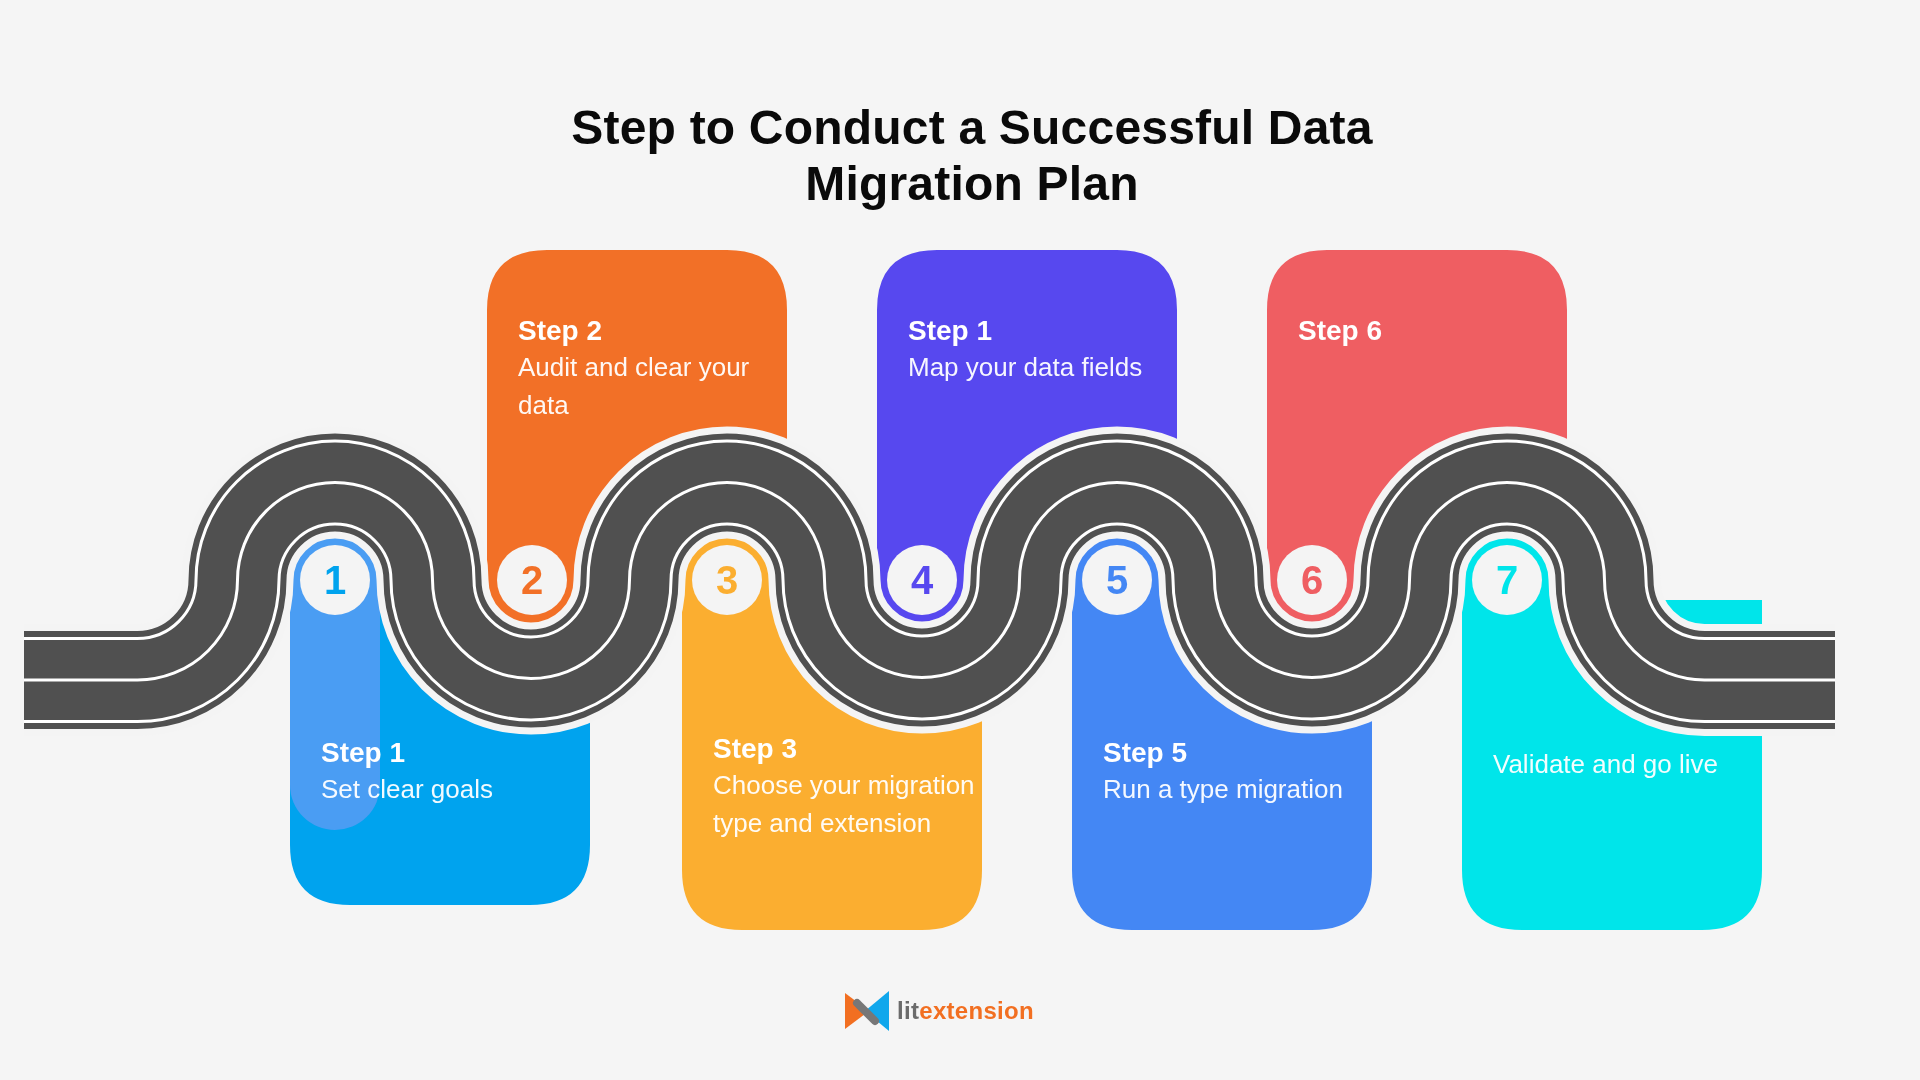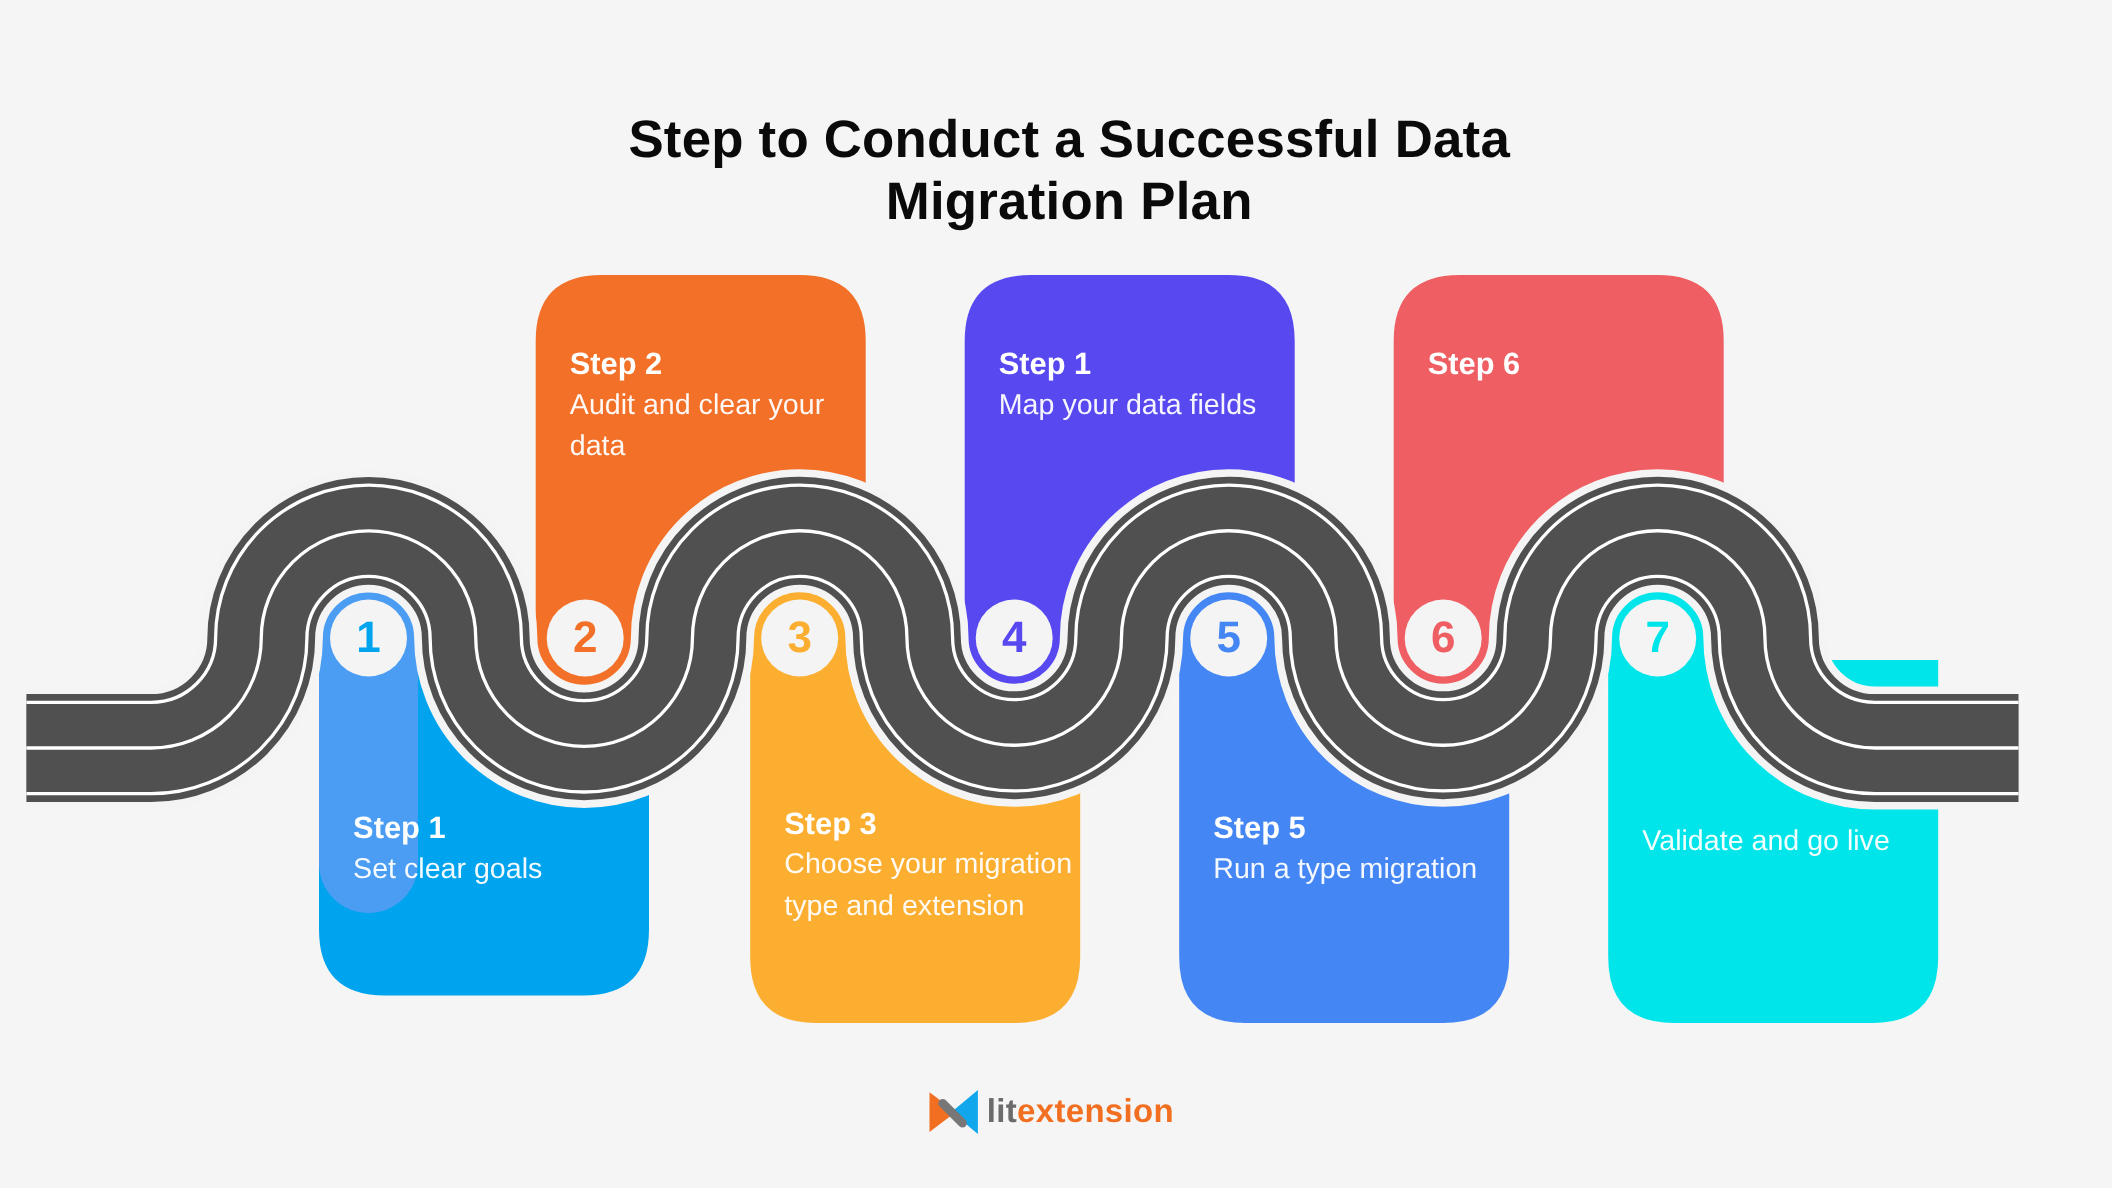--- a/index.html
+++ b/index.html
@@ -30,21 +30,21 @@
     .num {
       position: absolute; width: 70px; height: 70px; margin-left: -35px; margin-top: -35px;
       border-radius: 50%; background: #f4f4f4;
       display: flex; align-items: center; justify-content: center;
       font-weight: 700; font-size: 40px; line-height: 1;
     }
     .logo {
       position: absolute; left: 843px; top: 986px; height: 50px;
       display: flex; align-items: center; gap: 6px;
     }
-    .logo-text { font-size: 30px; font-weight: 700; letter-spacing: 0.3px; }
+    .logo-text { font-size: 24px; font-weight: 700; letter-spacing: 0.3px; }
     .logo-lit { color: #6b6b6b; }
     .logo-ext { color: #f26f21; }
   </style>
 </head>
 <body>
 
 <div class="title">
   <span>Step to Conduct a Successful Data</span>
   <span>Migration Plan</span>
 </div>

